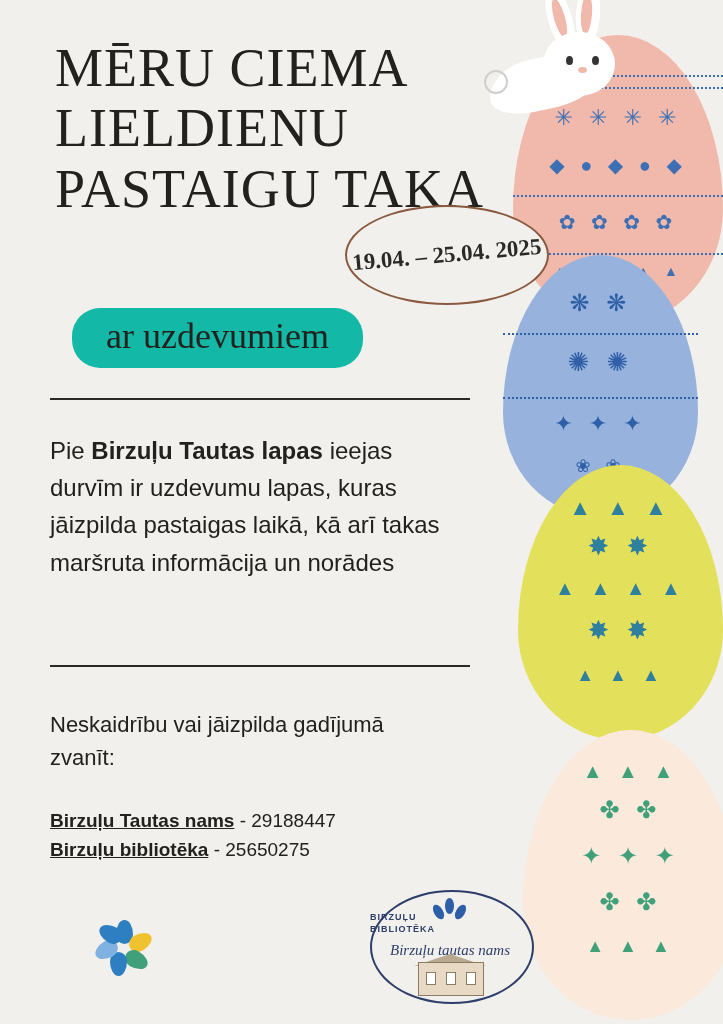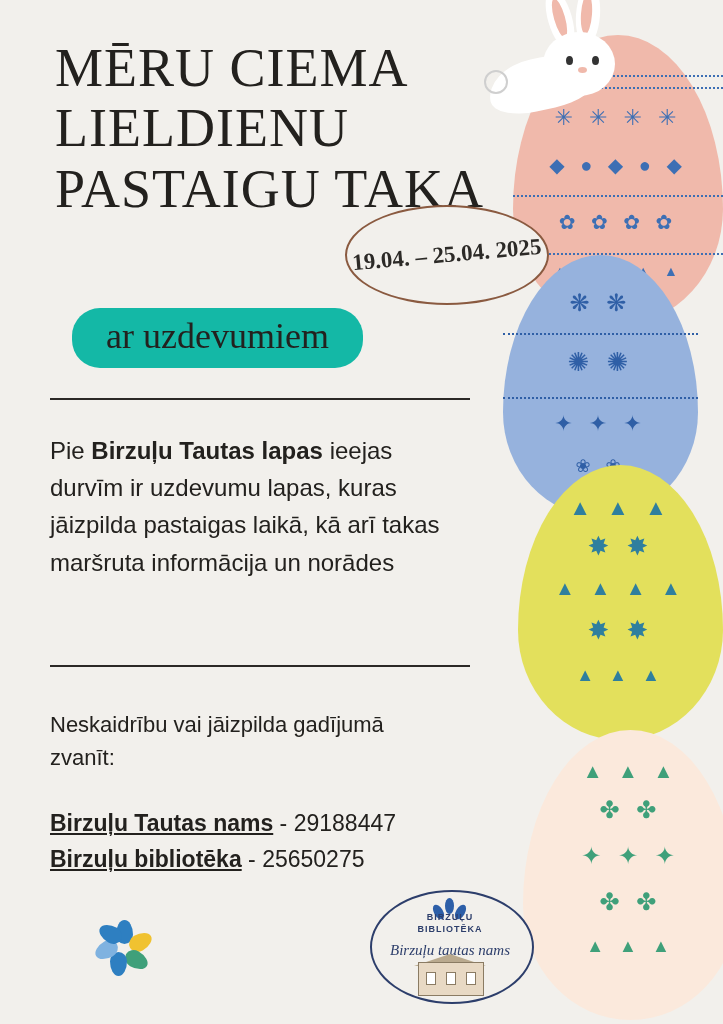--- a/index.html
+++ b/index.html
@@ -72,33 +72,33 @@
   .rule2{top:665px;}
   .para{
     position:absolute;left:50px;top:432px;width:420px;
     font-size:24px;line-height:1.55;color:#23211e;
   }
   .para b{font-weight:bold;}
   .phoneintro{
     position:absolute;left:50px;top:708px;width:400px;
     font-size:22px;line-height:1.5;color:#23211e;
   }
-  .phones{position:absolute;left:50px;top:806px;width:440px;font-size:23px;color:#23211e;line-height:1.55;}
+  .phones{position:absolute;left:50px;top:806px;width:440px;font-size:19px;color:#23211e;line-height:1.55;}
   .phones u{text-decoration:underline;font-weight:bold;}
 
   
   .logo-smiltene{position:absolute;left:98px;top:920px;width:230px;height:60px;}
   .petals{position:absolute;left:0;top:0;width:52px;height:52px;}
   .petal{position:absolute;width:17px;height:24px;border-radius:50% 50% 50% 50%/60% 60% 40% 40%;}
   .smiltene-text{position:absolute;left:58px;top:6px;font-size:17px;font-weight:bold;color:#3b3b3b;line-height:1.25;}
   .smiltene-text .blue{color:#2e7fc1;}
 
   .logo-birzuli{position:absolute;left:370px;top:890px;width:160px;height:120px;}
   .lb-oval{position:absolute;left:0;top:0;width:160px;height:110px;border:2px solid #2d3e6b;border-radius:50%;background:#f2f0ec;}
-  .lb-top{position:absolute;left:0;top:22px;width:160px;text-align:center;font-size:9px;letter-spacing:1px;color:#2d3e6b;font-weight:bold;line-height:1.3;}
+  .lb-top{position:absolute;left:0;top:22px;width:160px;font-size:9px;letter-spacing:1px;color:#2d3e6b;font-weight:bold;line-height:1.3;}
   .lb-script{position:absolute;left:0;top:52px;width:160px;text-align:center;font-family:"Liberation Serif", serif;font-style:italic;font-size:15px;color:#2d3e6b;}
   .lb-house{position:absolute;left:48px;top:72px;width:64px;height:32px;background:#e8d9c4;border:1px solid #8a7b63;}
   .lb-roof{position:absolute;left:44px;top:64px;width:0;height:0;border-left:36px solid transparent;border-right:36px solid transparent;border-bottom:12px solid #b9a98e;}
   .lb-win{position:absolute;width:8px;height:11px;background:#fff;border:1px solid #8a7b63;top:82px;}
   .lb-flower{position:absolute;left:62px;top:8px;width:36px;height:26px;}
   .lb-pet{position:absolute;width:9px;height:16px;background:#2d5fa8;border-radius:50%;}
 </style>
 </head>
 <body>
 

